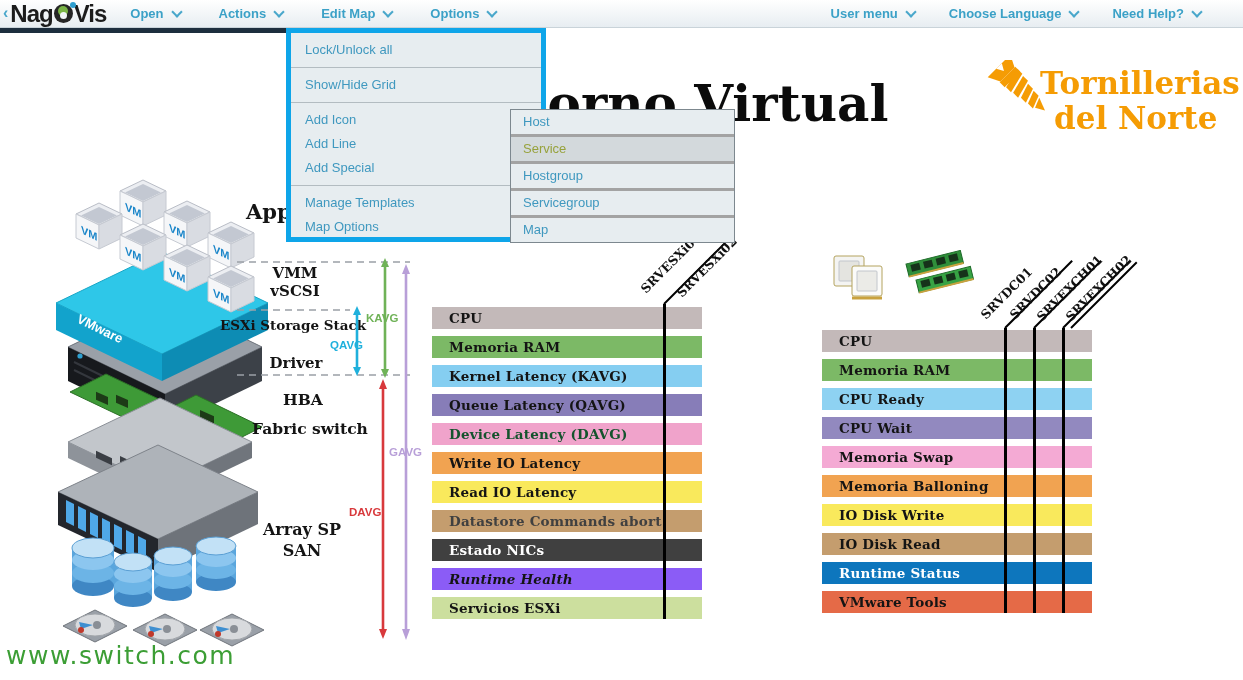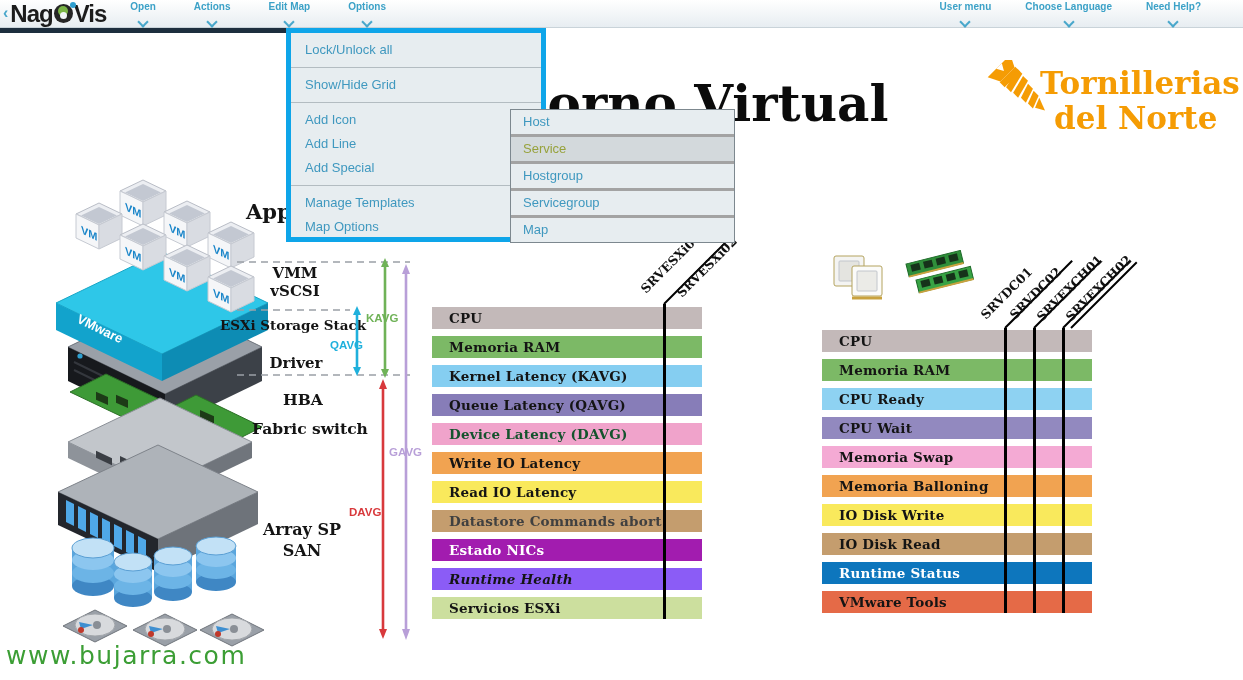--- a/index.html
+++ b/index.html
@@ -12,21 +12,21 @@
           display:flex;align-items:center;box-sizing:border-box;}
   .nav-back{color:#49a7cb;font-weight:bold;font-size:16px;margin:0 2px 2px 3px;}
   .logo{display:flex;align-items:center;font-size:24px;font-weight:bold;color:#1c1c1c;
         letter-spacing:-1px;margin-right:24px;}
   .logo-o{position:relative;width:19px;height:19px;border-radius:50%;background:#262626;margin:0 1px;}
   .logo-o .ball{position:absolute;left:4px;top:2px;width:10px;height:10px;border-radius:50%;background:#7ab446;}
   .logo-o .hole{position:absolute;left:6px;top:8px;width:7px;height:7px;border-radius:50%;background:#f2f5f7;}
   .logo-o .dot{position:absolute;right:-3px;top:-2px;width:6px;height:6px;border-radius:50%;background:#2e9fd0;}
   .nav-left{display:flex;gap:38px;align-items:center;}
   .nav-right{display:flex;gap:34px;align-items:center;margin-left:auto;margin-right:42px;}
-  .nav-item{display:flex;align-items:center;gap:9px;color:#3ba1c7;font-weight:bold;font-size:10px;cursor:pointer;flex-direction:column;}
+  .nav-item{display:flex;align-items:center;gap:9px;color:#3ba1c7;font-weight:bold;font-size:13px;cursor:pointer;}
   .chev{width:6px;height:6px;border-right:2px solid #49a7cb;border-bottom:2px solid #49a7cb;
         transform:rotate(45deg);margin-top:-3px;}
   .nav-shadow{position:absolute;left:0;top:28px;width:286px;height:5px;background:#1d2e3e;z-index:40;}
 
   
   .menu{position:absolute;left:286px;top:28px;width:260px;height:214px;z-index:60;
         background:#e7edf0;border:5px solid #0ea5e9;box-sizing:border-box;padding-top:5px;}
   .menu-item{height:24px;line-height:24px;padding:0 14px;color:#3f98bf;font-size:13px;
              display:flex;justify-content:space-between;align-items:center;cursor:pointer;}
   .menu-sep{border-top:1px solid #b3bcc1;margin:5px 0;}
@@ -307,21 +307,21 @@
       </div>
     <div class="bar" style="background: rgb(241, 163, 81); color: rgb(20, 20, 20);">
         <span>Write IO Latency</span>
       </div>
     <div class="bar" style="background: rgb(249, 233, 92); color: rgb(20, 20, 20);">
         <span>Read IO Latency</span>
       </div>
     <div class="bar" style="background: rgb(196, 157, 110); color: #404040;">
         <span>Datastore Commands abort</span>
       </div>
-    <div class="bar" style="background: #a21caf; color: rgb(255, 255, 255);">
+    <div class="bar" style="background: #404040; color: rgb(255, 255, 255);">
         <span>Estado NICs</span>
       </div>
     <div class="bar" style="background: #8b5cf6; color: rgb(20, 20, 20); font-style: italic;">
         <span>Runtime Health</span>
       </div>
     <div class="bar" style="background: rgb(204, 223, 158); color: rgb(20, 20, 20);">
         <span>Servicios ESXi</span>
       </div>
   </div>
   <div class="vline" style="left:663px;top:304px;height:315px;"></div>
@@ -394,21 +394,21 @@
   <div class="vline" style="left:1062px;top:328px;height:285px;"></div>
   <div class="dline" style="left:1005px;top:327px;width:95px;"></div>
   <div class="dline" style="left:1034px;top:327px;width:95px;"></div>
   <div class="dline" style="left:1063px;top:327px;width:95px;"></div>
   <div class="dline" style="left:1071px;top:327px;width:93px;"></div>
   <div class="dlabel" style="left:988px;top:308px;">SRVDC01</div>
   <div class="dlabel" style="left:1017px;top:308px;">SRVDC02</div>
   <div class="dlabel" style="left:1044px;top:310px;">SRVEXCH01</div>
   <div class="dlabel" style="left:1073px;top:310px;">SRVEXCH02</div>
 
-  <div class="watermark">www.bujarra.com</div>
+  <div class="watermark">www.switch.com</div>
 
   <div class="navbar">
     <span class="nav-back">‹</span>
     <div class="logo">
       <span>Nag</span>
       <span class="logo-o">
         <span class="ball"></span>
           <span class="hole"></span>
           <span class="dot"></span>
       </span>

